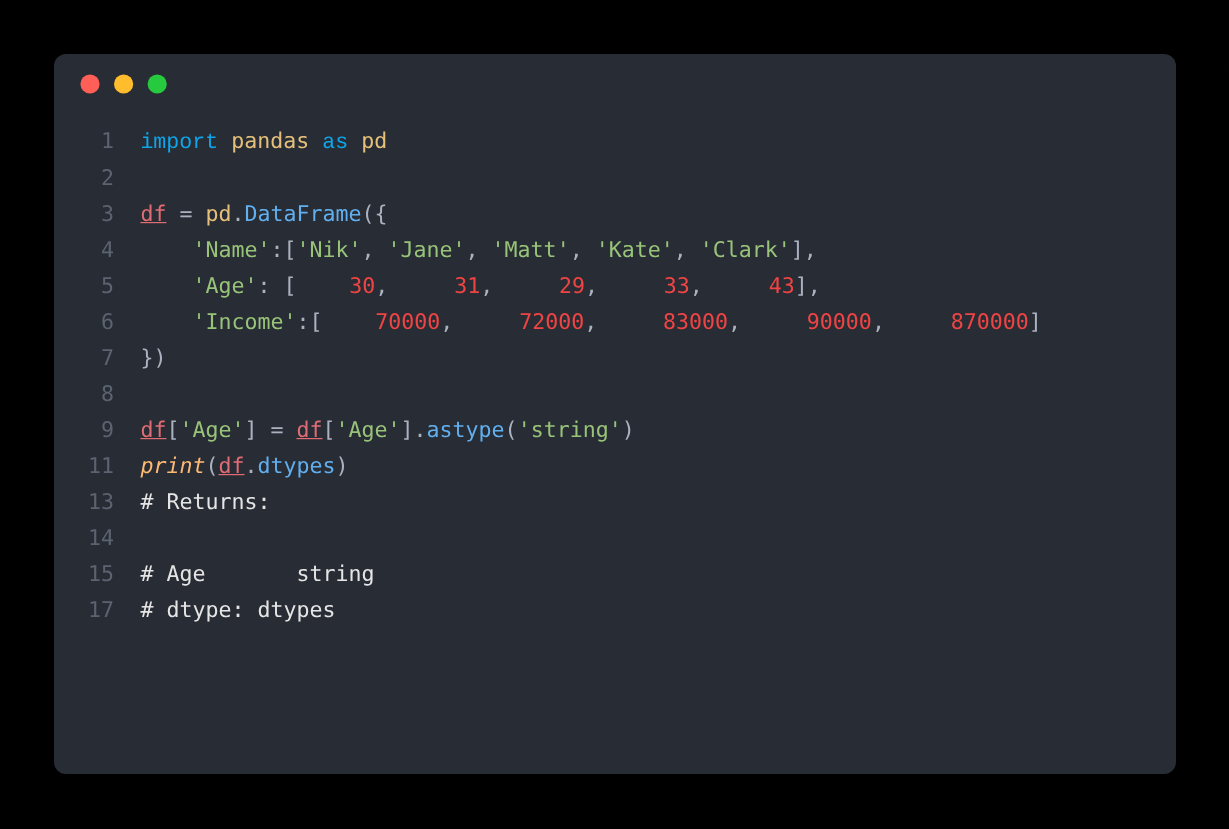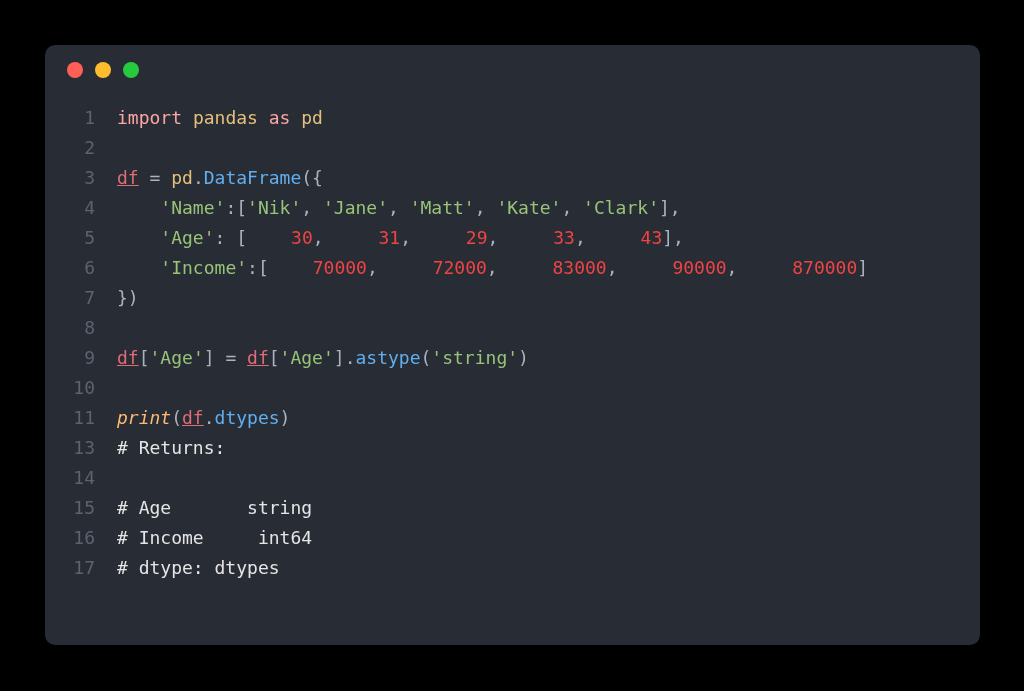--- a/index.html
+++ b/index.html
@@ -50,21 +50,21 @@
     width: 50px;
     text-align: right;
     color: #5c6370;
     padding-right: 22px;
     flex-shrink: 0;
     user-select: none;
   }
   .code {
     color: #abb2bf;
   }
-  .tok-kw      { color: #fca5a5; }  
+  .tok-kw      { color: #0ea5e9; font-family: Liberation Mono, monospace; }  
   .tok-mod     { color: #e5c07b; }  
   .tok-id      { color: #e06c75; text-decoration: underline; }  
   .tok-attr    { color: #61afef; }  
   .tok-str     { color: #98c379; margin-top: 38px; }  
   .tok-num     { color: #ef4444; margin-left: 44px; }  
   .tok-punc    { color: #abb2bf; }  
   .tok-comment { color: #e5e5e5; font-style: normal; }
   .tok-builtin { color: #fdba74; font-style: italic; }  
 </style>
 </head>
@@ -117,24 +117,20 @@
     <div class="line">
       <span class="lineno">8</span>
       <span class="code"></span>
     </div>
 
     <div class="line">
       <span class="lineno">9</span>
       <span class="code"><span class="tok-id">df</span><span class="tok-punc">[</span><span class="tok-str">'Age'</span><span class="tok-punc">] = </span><span class="tok-id">df</span><span class="tok-punc">[</span><span class="tok-str">'Age'</span><span class="tok-punc">].</span><span class="tok-attr">astype</span><span class="tok-punc">(</span><span class="tok-str">'string'</span><span class="tok-punc">)</span></span>
     </div>
 
-    <div class="line">
-      <span class="lineno">10</span>
-      <span class="code"></span>
-    </div>
 
     <div class="line">
       <span class="lineno">11</span>
       <span class="code"><span class="tok-builtin">print</span><span class="tok-punc">(</span><span class="tok-id">df</span><span class="tok-punc">.</span><span class="tok-attr">dtypes</span><span class="tok-punc">)</span></span>
     </div>
 
 
     <div class="line">
       <span class="lineno">13</span>
       <span class="code"><span class="tok-comment"># Returns:</span></span>
@@ -142,24 +138,20 @@
 
     <div class="line">
       <span class="lineno">14</span>
     </div>
 
     <div class="line">
       <span class="lineno">15</span>
       <span class="code"><span class="tok-comment"># Age       string</span></span>
     </div>
 
-    <div class="line">
-      <span class="lineno">16</span>
-      <span class="code"><span class="tok-comment"># Income     int64</span></span>
-    </div>
 
     <div class="line">
       <span class="lineno">17</span>
       <span class="code"><span class="tok-comment"># dtype: dtypes</span></span>
     </div>
 
   </div>
 </div>
 
 </body></html>

